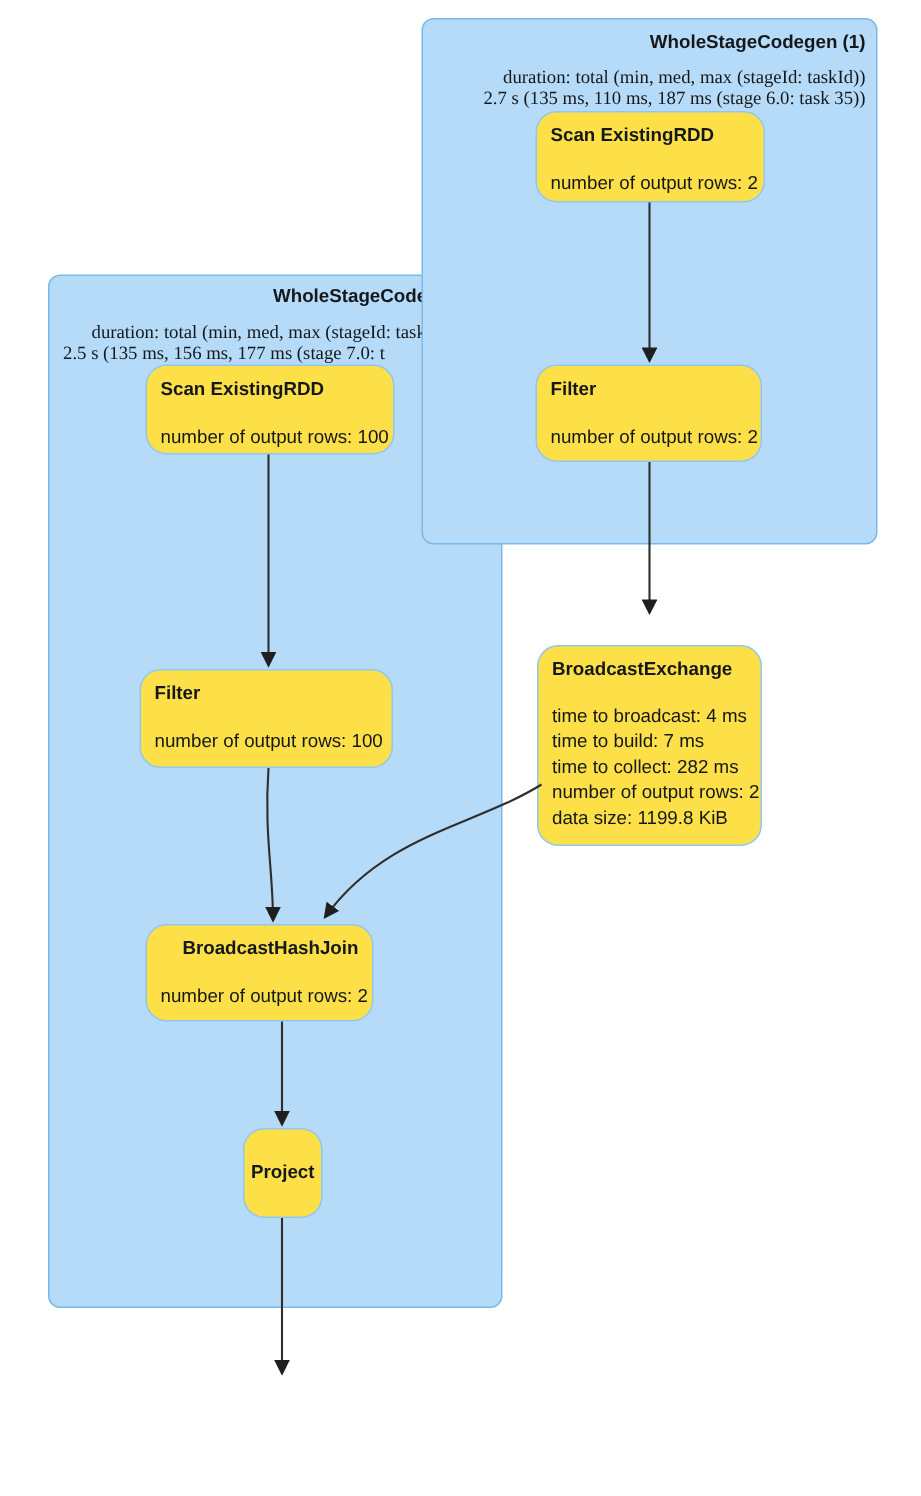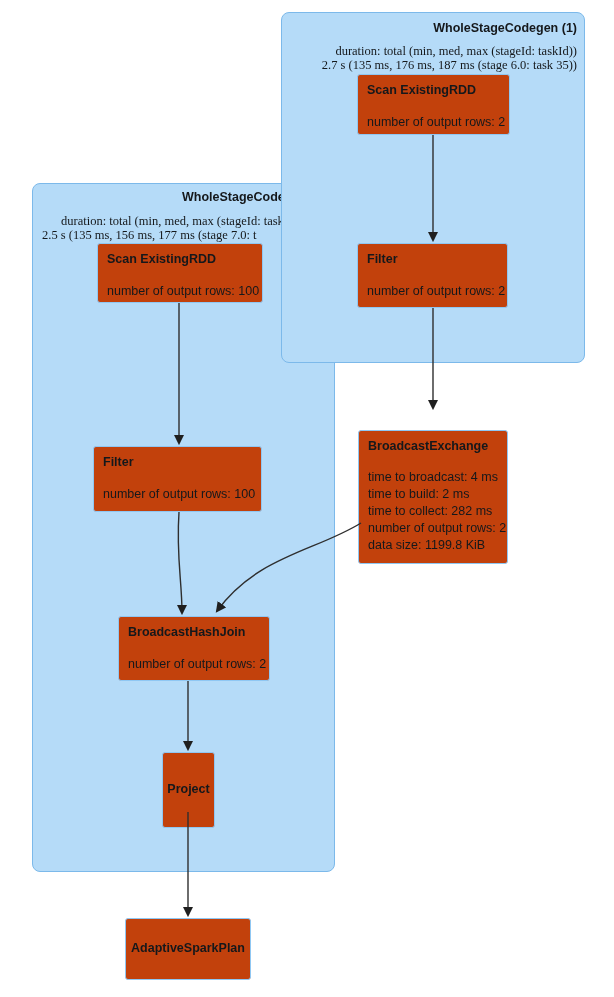--- a/index.html
+++ b/index.html
@@ -16,53 +16,53 @@
   #cluster-codegen1{left:281px;top:12px;width:304px;height:351px;z-index:2;}
   .cluster-title{position:absolute;font-weight:700;white-space:nowrap;}
   .cluster-duration{position:absolute;white-space:nowrap;font-family:Liberation Serif, serif;}
   #cluster-codegen2 .cluster-title{left:149px;top:6px;}
   #cluster-codegen2 .dur1{left:28px;top:30px;}
   #cluster-codegen2 .dur2{left:9px;top:44px;}
   #cluster-codegen1 .cluster-title{right:7px;top:8px;text-align:right;}
   #cluster-codegen1 .dur1{right:7px;top:31px;text-align:right;}
   #cluster-codegen1 .dur2{right:7px;top:45px;text-align:right;}
   .node{
-    position:absolute;background:#c2410c;border:1px solid #8fc7f3;border-radius:3px;
+    position:absolute;background:#fde047;border:1px solid #8fc7f3;border-radius:14px;
     box-sizing:border-box;padding:8px 9px;z-index:3;line-height:1.25;
   }
   .node .title{font-weight:700;white-space:nowrap;}
   .node .metric{white-space:nowrap;margin-top:16px;}
   .node .metric-list{margin-top:14px;}
   .node .metric-list div{white-space:nowrap;line-height:17px;}
   .node.center{display:flex;align-items:center;justify-content:center;padding:0;}
   #node-scan-right{left:357px;top:74px;width:153px;height:61px;}
   #node-filter-right{left:357px;top:243px;width:151px;height:65px;}
   #node-scan-left{left:97px;top:243px;width:166px;height:60px;}
   #node-filter-left{left:93px;top:446px;width:169px;height:66px;}
   #node-broadcast-exchange{left:358px;top:430px;width:150px;height:134px;}
-  #node-broadcast-hash-join{left:118px;top:616px;width:152px;height:65px;}
-  #node-project{left:162px;top:752px;width:53px;height:76px;}
+  #node-broadcast-hash-join{left:97px;top:616px;width:152px;height:65px;text-align:right;}
+  #node-project{left:162px;top:752px;width:53px;height:60px;}
   #node-adaptive-spark-plan{left:125px;top:918px;width:126px;height:62px;}
   #edges{position:absolute;left:0;top:0;z-index:5;pointer-events:none;}
 </style>
 </head>
 <body>
 
 <div id="stage">
 
   <div class="cluster" id="cluster-codegen2">
     <div class="cluster-title">WholeStageCodegen</div>
     <div class="cluster-duration dur1">duration: total (min, med, max (stageId: taskId))</div>
     <div class="cluster-duration dur2">2.5 s (135 ms, 156 ms, 177 ms (stage 7.0: t</div>
   </div>
 
   <div class="cluster" id="cluster-codegen1">
     <div class="cluster-title">WholeStageCodegen (1)</div>
     <div class="cluster-duration dur1">duration: total (min, med, max (stageId: taskId))</div>
-    <div class="cluster-duration dur2">2.7 s (135 ms, 176 ms, 187 ms (stage 6.0: task 35))</div>
+    <div class="cluster-duration dur2">2.7 s (135 ms, 110 ms, 187 ms (stage 6.0: task 35))</div>
   </div>
 
   <div class="node" id="node-scan-right">
     <div class="title">Scan ExistingRDD</div>
     <div class="metric">number of output rows: 2</div>
   </div>
 
   <div class="node" id="node-filter-right">
     <div class="title">Filter</div>
     <div class="metric">number of output rows: 2</div>
@@ -75,39 +75,36 @@
 
   <div class="node" id="node-filter-left">
     <div class="title">Filter</div>
     <div class="metric">number of output rows: 100</div>
   </div>
 
   <div class="node" id="node-broadcast-exchange">
     <div class="title">BroadcastExchange</div>
     <div class="metric-list">
       <div>time to broadcast: 4 ms</div>
-      <div>time to build: 2 ms</div>
+      <div>time to build: 7 ms</div>
       <div>time to collect: 282 ms</div>
       <div>number of output rows: 2</div>
       <div>data size: 1199.8 KiB</div>
     </div>
   </div>
 
   <div class="node" id="node-broadcast-hash-join">
     <div class="title">BroadcastHashJoin</div>
     <div class="metric">number of output rows: 2</div>
   </div>
 
   <div class="node center" id="node-project">
     <div class="title">Project</div>
   </div>
 
-  <div class="node center" id="node-adaptive-spark-plan">
-    <div class="title">AdaptiveSparkPlan</div>
-  </div>
 
   <svg id="edges" width="614" height="997" viewBox="0 0 614 997">
     <defs>
       <marker id="arrow" viewBox="0 0 10 10" refX="8" refY="5" markerWidth="7.5" markerHeight="7.5" orient="auto-start-reverse">
         <path d="M 0 0 L 10 5 L 0 10 z" fill="#1f1f1f"></path>
       </marker>
     </defs>
     <g fill="none" stroke="#2e2e2e" stroke-width="1.4">
       <path d="M433 135 L433 240" marker-end="url(#arrow)"></path>
       <path d="M433 308 L433 408" marker-end="url(#arrow)"></path>

